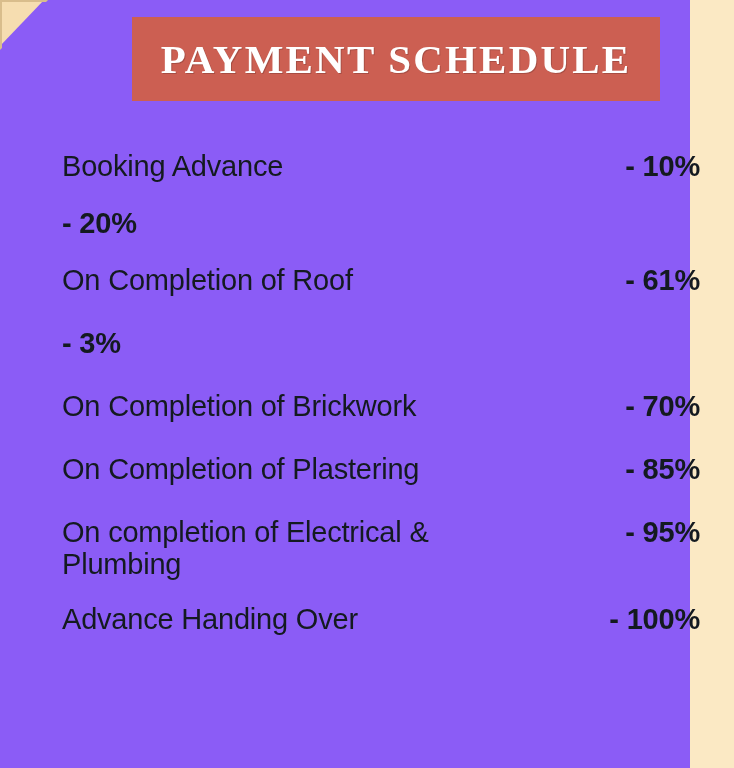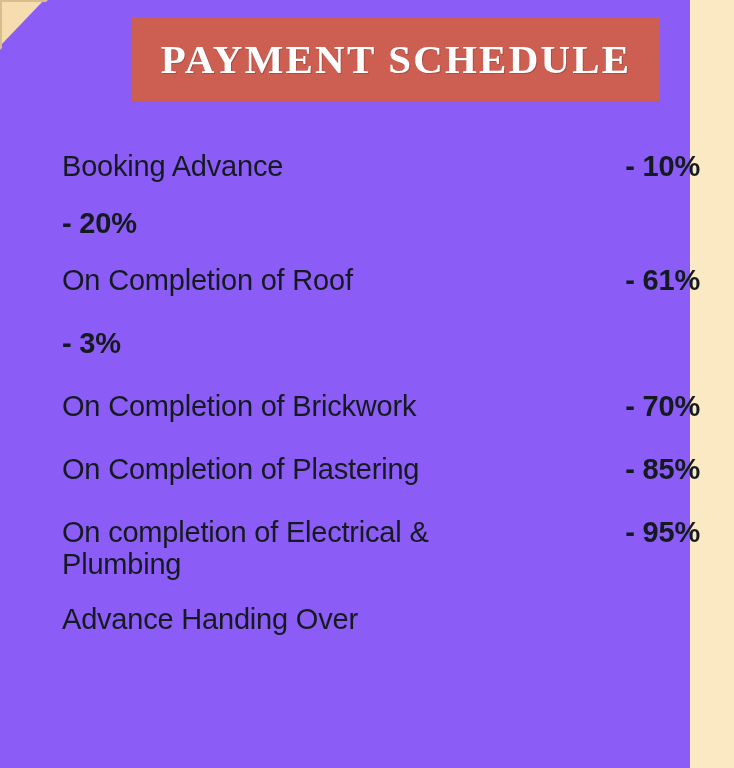--- a/index.html
+++ b/index.html
@@ -146,16 +146,17 @@
       <div class="row-value">- 85%</div>
     </div>
 
     <div class="row two-line tight">
       <div class="row-label">On completion of Electrical &amp; Plumbing</div>
       <div class="row-value">- 95%</div>
     </div>
 
     <div class="row">
       <div class="row-label">Advance Handing Over</div>
+      <div class="row-value">- 100%</div>
     </div>
 
   </div>
 </div>
 
 </body></html>

